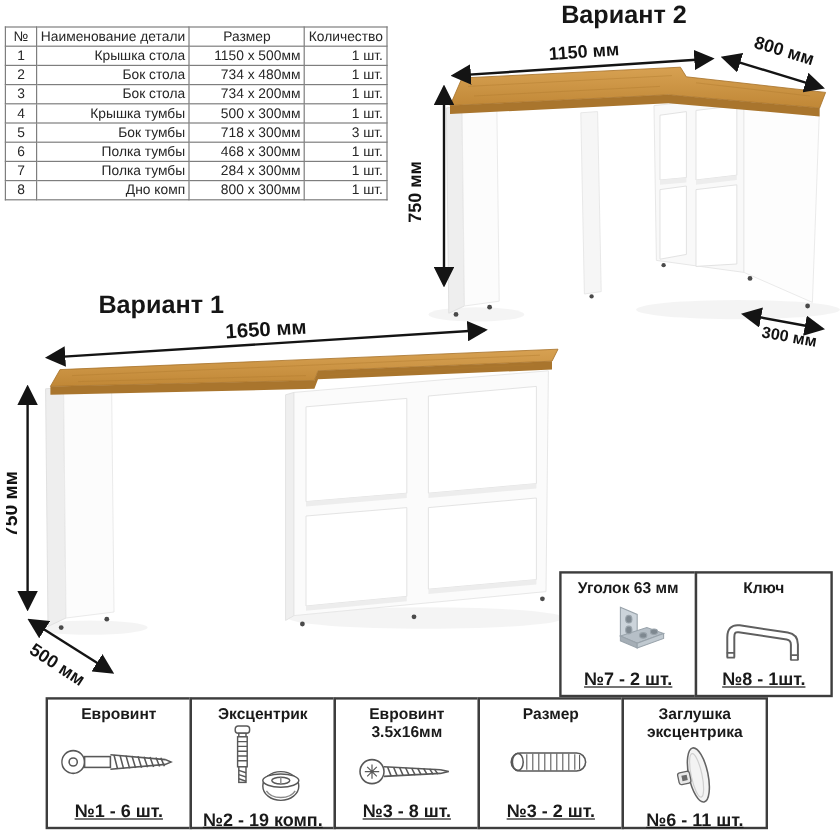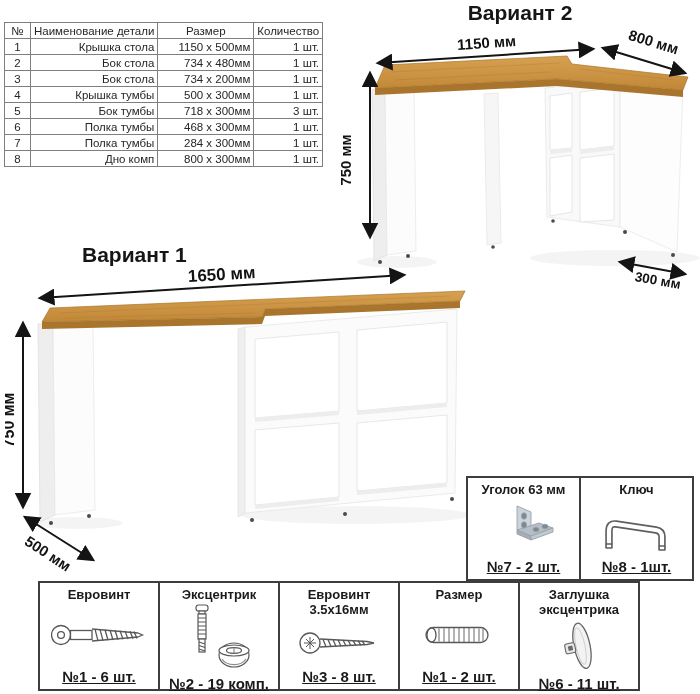--- a/index.html
+++ b/index.html
@@ -310,21 +310,21 @@
         <div class="hw-name">Размер</div>
         <div class="hw-icon">
           <svg width="76" height="22" viewBox="0 0 76 22">
             <g fill="none" stroke="#585858" stroke-width="1.3">
               <rect x="5" y="3.5" width="62" height="15" rx="7.5" fill="#fff"></rect>
               <ellipse cx="10.5" cy="11" rx="4.5" ry="7.2"></ellipse>
               <path d="M18 4.5 V17.5 M23 4.2 V17.8 M28 4 V18 M33 4 V18 M38 4 V18 M43 4 V18 M48 4 V18 M53 4.2 V17.8 M58 4.5 V17.5 M62 5 V17" stroke-width="0.9"></path>
             </g>
           </svg>
         </div>
-        <div class="hw-qty">№1 - 2 шт.</div>
+        <div class="hw-qty">№3 - 2 шт.</div>
       </div>
       <div class="hw-cell">
         <div class="hw-name">Заглушка эксцентрика</div>
         <div class="hw-icon">
           <svg width="48" height="58" viewBox="0 0 48 58">
             <g transform="rotate(-12 26 29)">
               <ellipse cx="27" cy="29" rx="8" ry="23" fill="#f3f3f3" stroke="#646464" stroke-width="1.3"></ellipse>
               <ellipse cx="25.5" cy="29" rx="4.5" ry="18.5" fill="none" stroke="#cfcfcf" stroke-width="1"></ellipse>
               <rect x="10" y="24" width="10" height="10" rx="2" fill="#e8e8e8" stroke="#646464" stroke-width="1.1"></rect>
               <rect x="13" y="26.8" width="4.5" height="4.5" fill="#6a6a6a"></rect>

